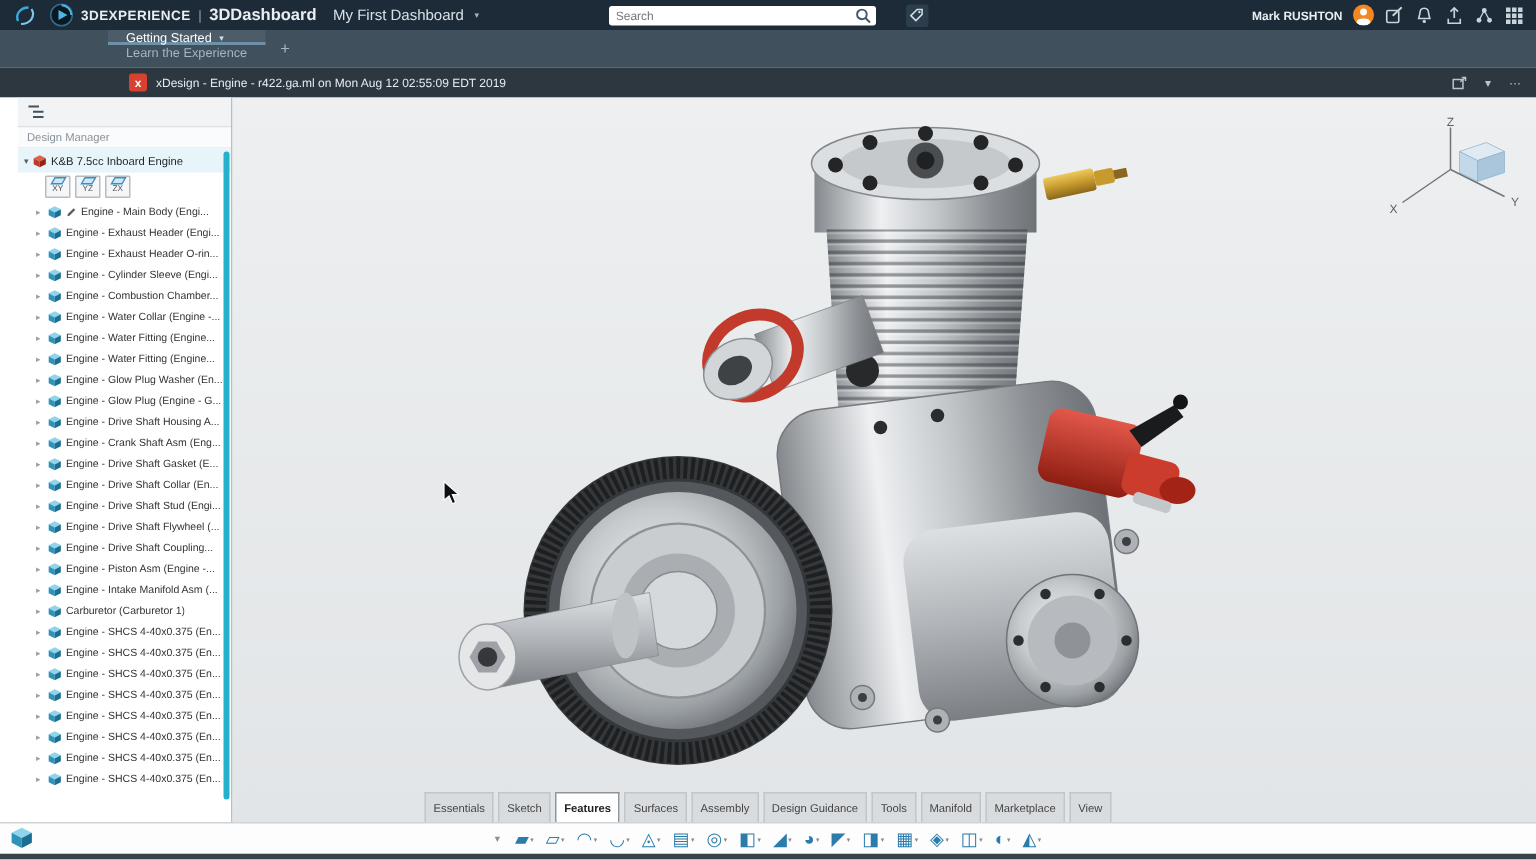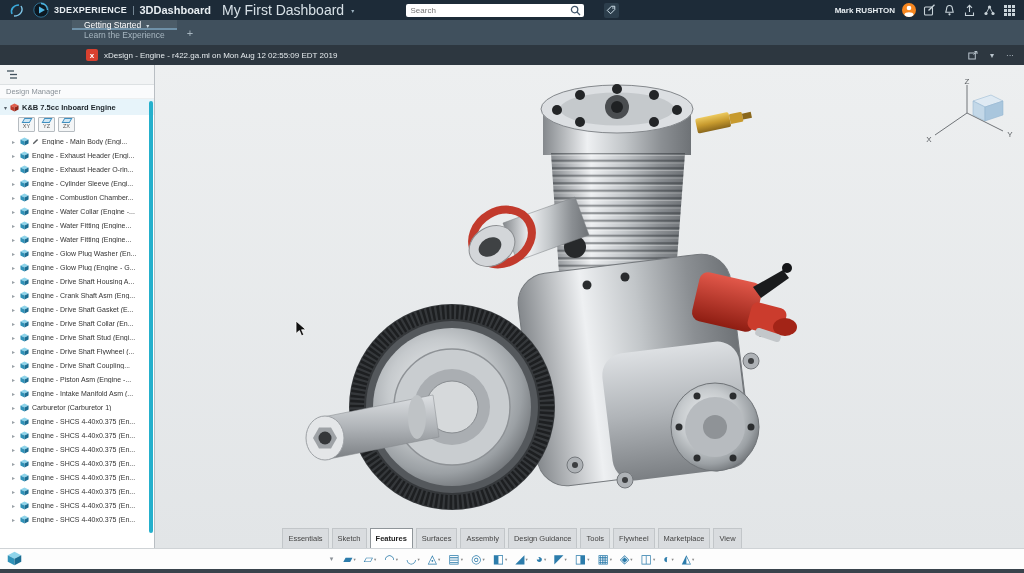--- a/index.html
+++ b/index.html
@@ -9,21 +9,21 @@
 
   
   .topbar { position:absolute; left:0; top:0; width:1024px; height:20px; background:#1d2b38;
             display:flex; align-items:center; padding:0 8px; color:#e8eef2; }
   .brandzone { display:flex; align-items:center; gap:5px; flex:1; min-width:0; }
   .swoosh { width:20px; height:16px; }
   .compass { width:16px; height:16px; display:inline-block; }
   .brand { font-size:9px; font-weight:bold; letter-spacing:.3px; white-space:nowrap; }
   .pipe  { font-size:9px; color:#8fa3b2; }
   .appname { font-size:11px; font-weight:bold; white-space:nowrap; }
-  .dashname { font-size:14px; color:#d7e0e6; margin-left:6px; white-space:nowrap; cursor:pointer; }
+  .dashname { font-size:10px; color:#d7e0e6; margin-left:6px; white-space:nowrap; cursor:pointer; }
   .dcaret { font-size:6px; color:#9fb4c2; margin-left:2px; }
   .searchzone { display:flex; align-items:center; gap:20px; }
   .searchbox { width:178px; height:13px; background:#fff; border-radius:2px; display:flex; align-items:center; padding:0 3px 0 5px; }
   .searchbox input { flex:1; border:none; outline:none; background:transparent; font-size:8px; color:#333;
                      font-family:"Liberation Sans", sans-serif; min-width:0; }
   .tagbtn { width:15px; height:15px; background:#2c3e4c; border-radius:2px; display:flex; align-items:center; justify-content:center; cursor:pointer; }
   .userzone { flex:1; display:flex; align-items:center; justify-content:flex-end; gap:7px; }
   .username { font-size:8px; font-weight:bold; white-space:nowrap; }
   .avatar { width:14px; height:14px; border-radius:50%; background:#f6861f; overflow:hidden; display:inline-block; }
   .tb-ic { width:13px; height:13px; display:inline-block; cursor:pointer; }
@@ -42,27 +42,27 @@
   .appheader { position:absolute; left:0; top:45px; width:1024px; height:20px; background:#2d3740;
                display:flex; align-items:center; color:#e6ebee; }
   .xicon { width:12px; height:12px; margin-left:86px; margin-right:6px; border-radius:2px; background:#d8402f;
            display:flex; align-items:center; justify-content:center; color:#fff; font-size:8px; font-weight:bold; cursor:pointer; }
   .apptitle { font-size:8px; white-space:nowrap; }
   .winicons { margin-left:auto; margin-right:10px; display:flex; align-items:center; gap:12px; color:#b9c4cc; }
   .winicons .wi { font-size:8px; cursor:pointer; display:flex; align-items:center; }
 
   
   .panel { position:absolute; left:0; top:65px; width:155px; height:483px; background:#fff;
-           border-right:1px solid #b9bec3; overflow:hidden; }
+           border-right:1px solid #b9bec3; overflow:hidden;padding-left:12px; }
   .panel-toolbar { height:20px; background:#f1f3f4; border-bottom:1px solid #dde1e3; display:flex; align-items:center; padding-left:6px; }
   .panel-label { height:14px; background:#fafbfc; border-bottom:1px solid #eceff0; font-size:7.5px; color:#8a9299;
                  display:flex; align-items:center; padding-left:6px; }
   .root-row { height:16px; background:#e7f4fa; display:flex; align-items:center; gap:3px; padding-left:4px; cursor:pointer; }
   .root-row .rcaret { font-size:6px; color:#55606a; }
-  .root-label { font-size:7.5px; font-weight:bold; color:#1c242a; white-space:nowrap; overflow:hidden; }
+  .root-label { font-size:7.5px; font-weight:normal; color:#1c242a; white-space:nowrap; overflow:hidden; }
   .planes { height:18px; display:flex; align-items:center; gap:3px; padding-left:18px; }
   .plane-chip { width:17px; height:15px; border:1px solid #b6bcc1; background:#f4f6f7; border-radius:1px;
                 display:flex; flex-direction:column; align-items:center; justify-content:center; cursor:pointer; }
   .plane-chip .pglyph { width:8px; height:5px; border:1px solid #3e8fc0; background:#cfe6f4; transform:skewX(-30deg); margin-bottom:1px; }
   .plane-chip .plabel { font-size:5.5px; color:#555; line-height:1; }
   .tree { padding-top:1px; }
   .tree-row { height:14px; display:flex; align-items:center; gap:3px; padding-left:12px; cursor:pointer; white-space:nowrap; }
   .tree-row .arrow { font-size:6px; color:#9aa1a7; width:5px; }
   .cubesvg { width:9px; height:9px; flex:0 0 auto; }
   .tree-row .pencil { display:none; width:7px; height:7px; }
@@ -681,21 +681,21 @@
 
   <div class="ribbonbar">
 
   <span class="rtab">Essentials</span>
       <span class="rtab">Sketch</span>
       <span class="rtab active">Features</span>
       <span class="rtab">Surfaces</span>
       <span class="rtab">Assembly</span>
       <span class="rtab">Design Guidance</span>
       <span class="rtab">Tools</span>
-      <span class="rtab">Flywheel</span>
+      <span class="rtab">Manifold</span>
       <span class="rtab">Marketplace</span>
       <span class="rtab">View</span>
     </div>
 
   <div class="toolbar">
     <span class="collapse-caret">▾</span>
     <div class="tools">
 
     <span class="tool">
         <span class="tglyph">▰</span>

